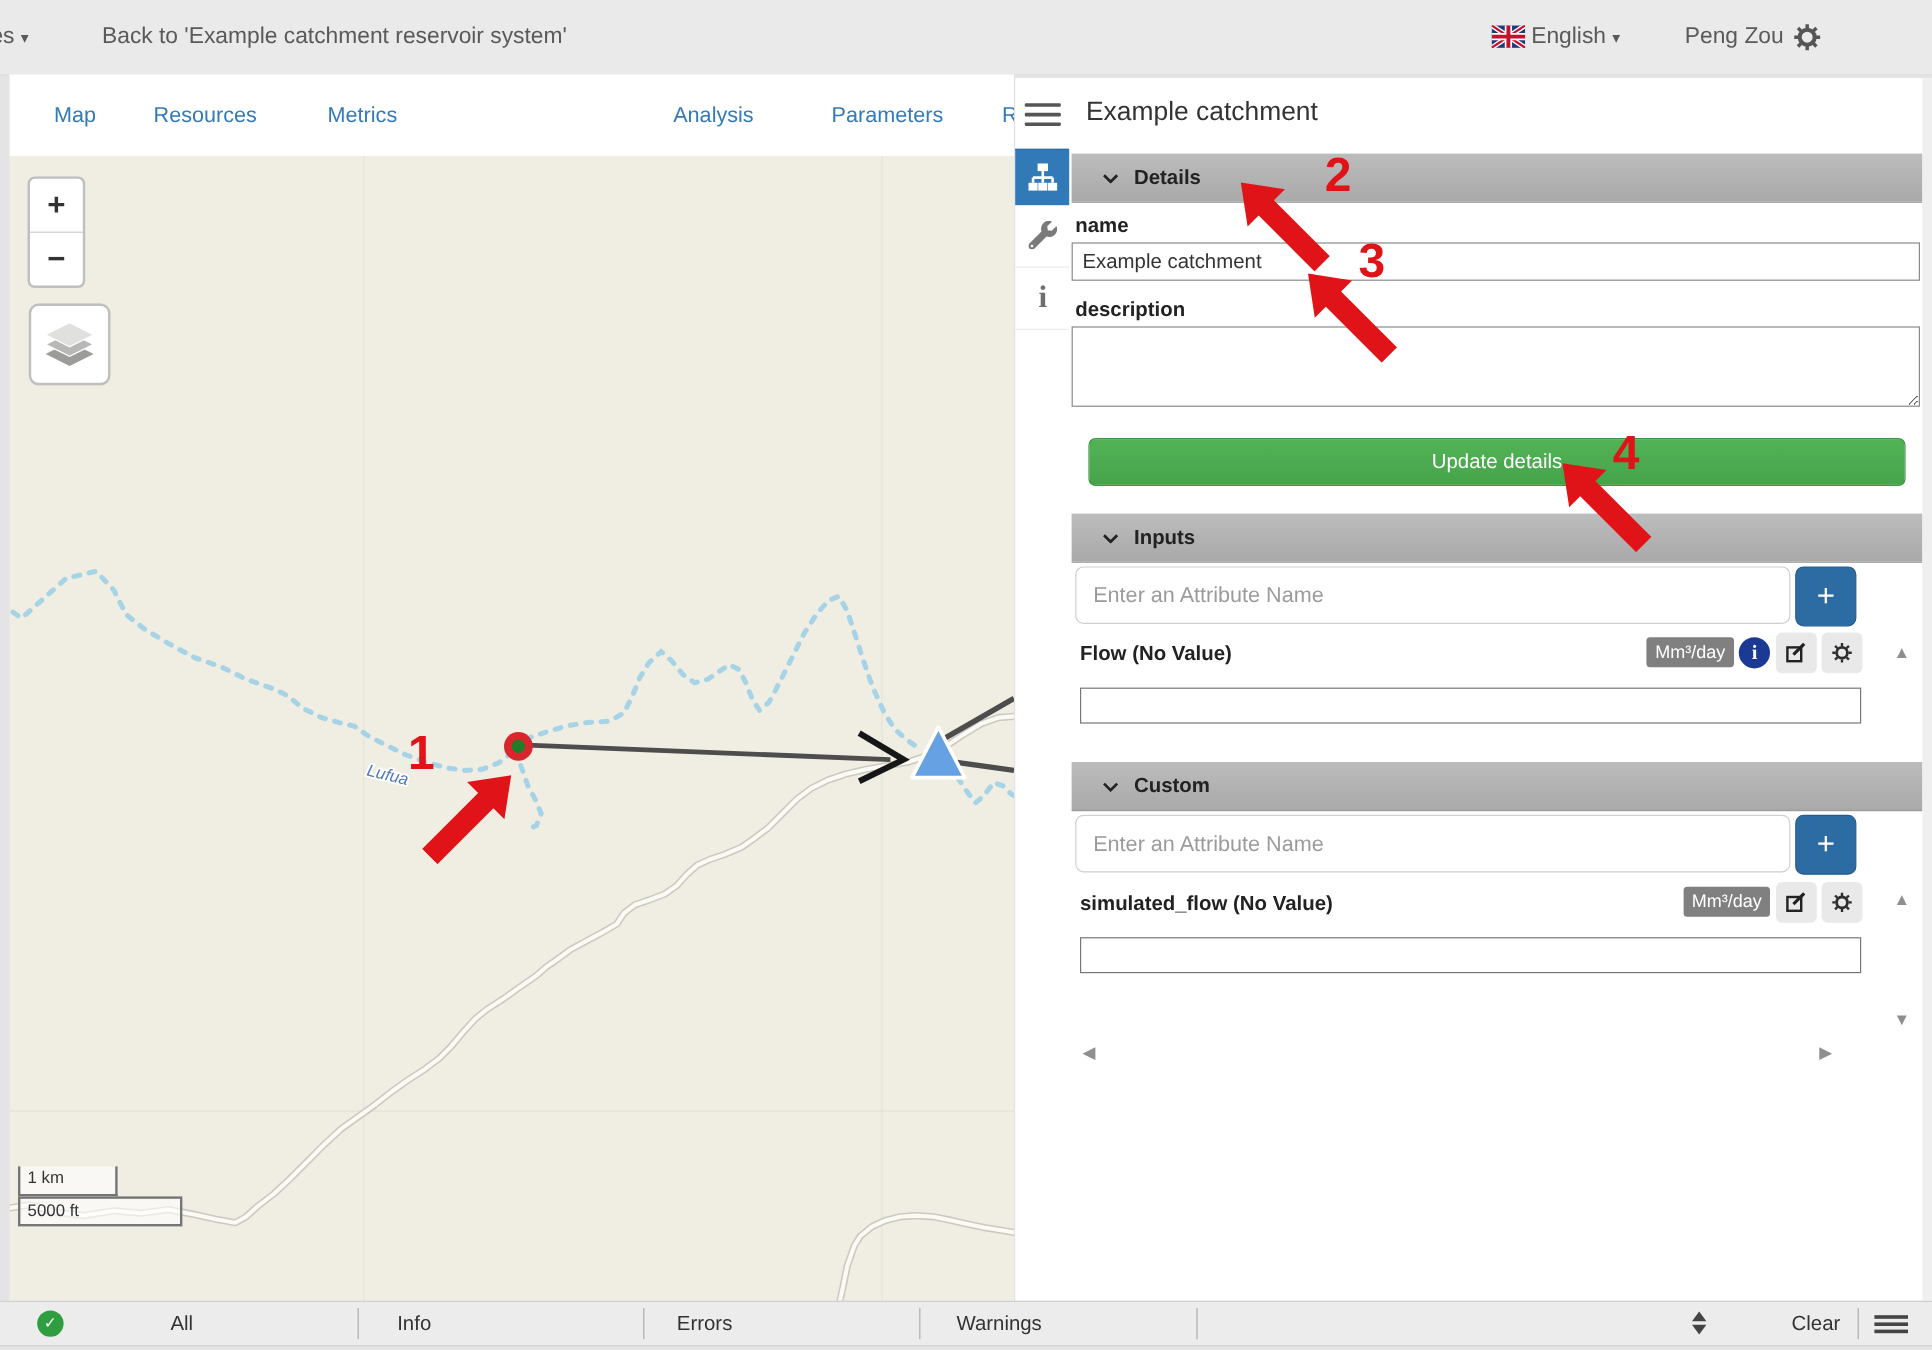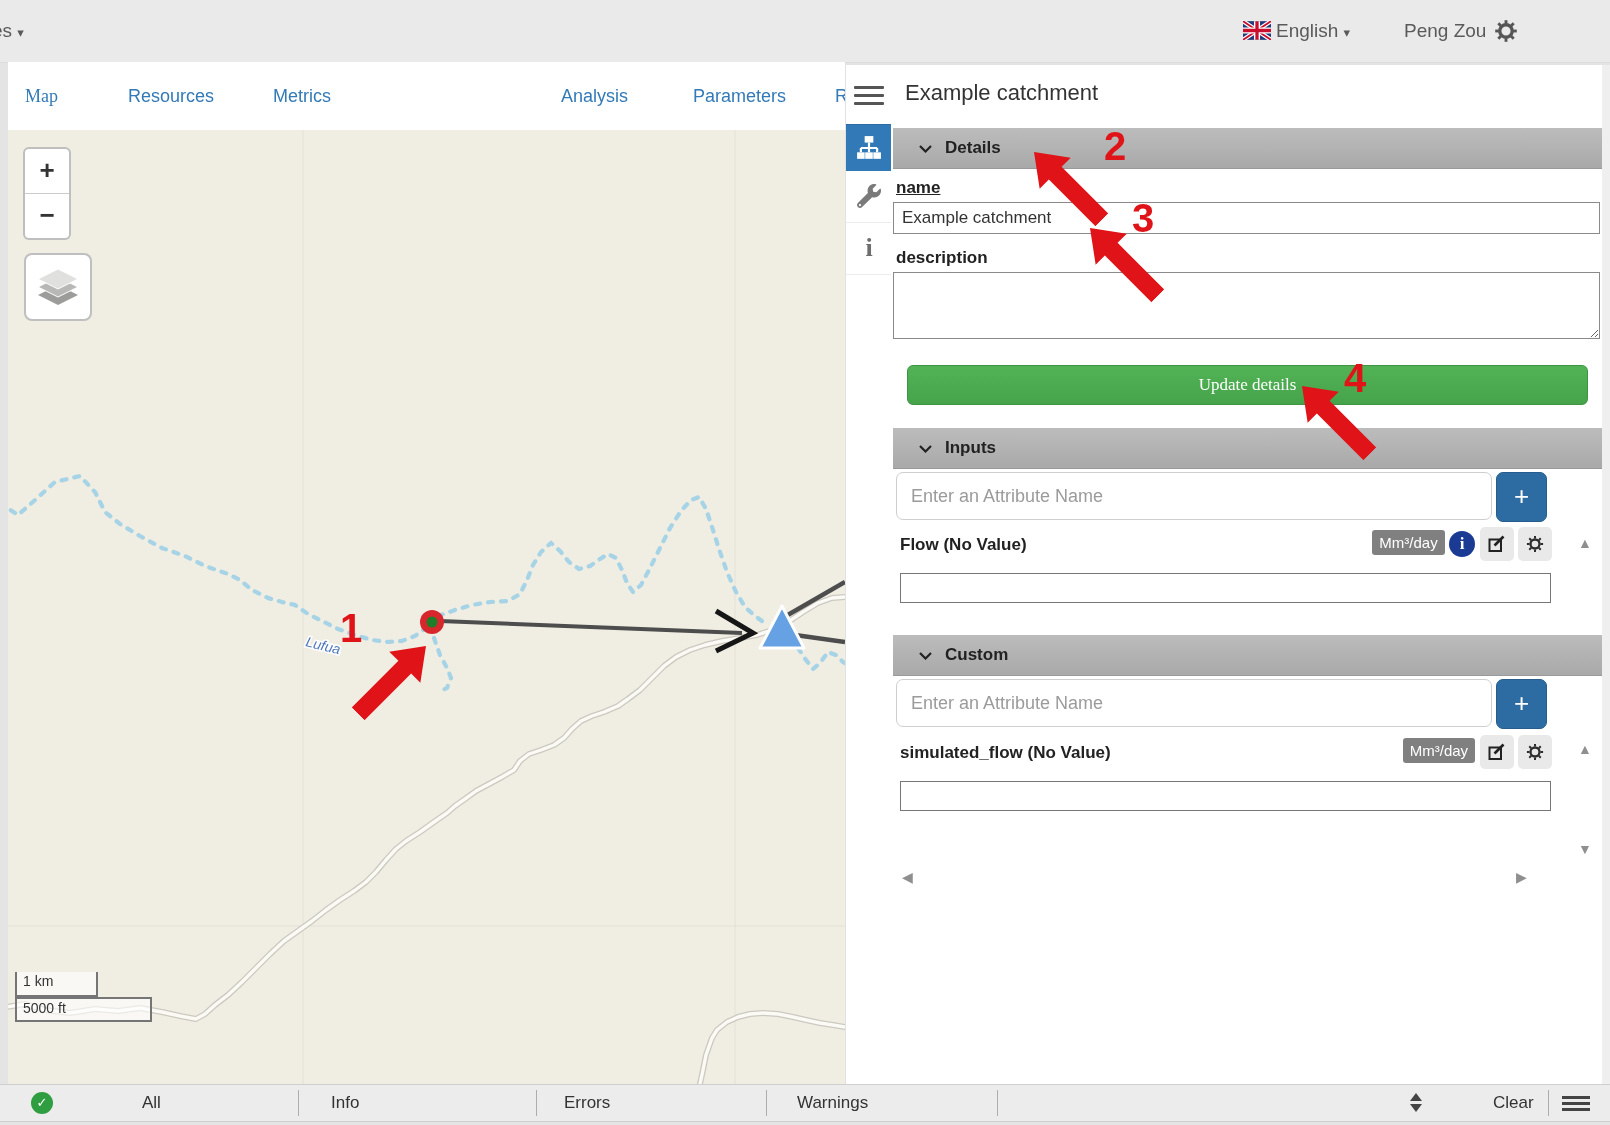--- a/index.html
+++ b/index.html
@@ -48,30 +48,31 @@
   .scroll-arrow{position:absolute;color:#8f8f8f;font-size:14px;cursor:pointer;}
   
   #statusbar{left:0;top:1084px;width:1610px;height:36px;background:#ececec;border-top:1px solid #cfcfcf;border-bottom:1px solid #cfcfcf;}
   .st-item{position:absolute;top:0;height:36px;line-height:36px;font-size:17px;color:#333;cursor:pointer;}
   .st-sep{position:absolute;top:5px;width:1px;height:26px;background:#adadad;}
   
   .ann-num{position:absolute;color:#e01418;font-size:40px;font-weight:bold;z-index:60;line-height:1;}
   .ann-arrow{position:absolute;width:0;height:0;z-index:60;}
   .ann-arrow svg{position:absolute;left:0;top:-26px;}
   .grn-btn{position:absolute;background:linear-gradient(#52b356,#46a34a);border:1px solid #3f9443;border-radius:6px;
-           color:#fff;font-size:17px;text-align:center;cursor:pointer;font-family:Liberation Serif, serif;}
+           color:#fff;font-size:17px;text-align:center;cursor:pointer;}
 </style>
 </head>
 <body>
 
 <div class="abs" id="topbar">
   <div class="abs hdr-text" style="left:-8px;top:0;">
     <span>es</span>
     <span class="caret">▾</span>
   </div>
+  <div class="abs hdr-text" style="left:85px;top:0;">Back to 'Example catchment reservoir system'</div>
 
   <div class="abs" style="left:1243px;top:21px;">
     <svg width="28" height="19" viewBox="0 0 60 40">
       <rect width="60" height="40" fill="#1f3a7a"></rect>
       <path d="M0,0 60,40 M60,0 0,40" stroke="#fff" stroke-width="9"></path>
       <path d="M0,0 60,40 M60,0 0,40" stroke="#c8102e" stroke-width="4"></path>
       <path d="M30,0 V40 M0,20 H60" stroke="#fff" stroke-width="13"></path>
       <path d="M30,0 V40 M0,20 H60" stroke="#c8102e" stroke-width="7"></path>
     </svg>
   </div>
@@ -92,21 +93,21 @@
         <line x1="3.6" y1="16.4" x2="5.8" y2="14.2"></line>
           <line x1="14.2" y1="5.8" x2="16.4" y2="3.6"></line>
       </g>
       <circle cx="10" cy="10" r="5.2" fill="none" stroke="#555" stroke-width="2.8"></circle>
       <circle cx="10" cy="10" r="1.7" fill="#eaeaea"></circle>
     </svg>
   </div>
 </div>
 
 <div class="abs" id="tabbar">
-  <span class="tab" style="left:17px;font-family:Liberation Serif, serif;">Map</span>
+  <span class="tab" style="left:37px;">Map</span>
   <span class="tab" style="left:120px;">Resources</span>
   <span class="tab" style="left:265px;">Metrics</span>
   <span class="tab" style="left:553px;">Analysis</span>
   <span class="tab" style="left:685px;">Parameters</span>
   <span class="tab" style="left:827px;">Re</span>
 </div>
 
 <div class="abs" id="map">
   <svg width="837" height="954" viewBox="0 0 837 954">
 
@@ -197,21 +198,21 @@
 <div class="abs" id="panel">
   <div class="abs" style="left:14px;top:15px;font-size:22px;color:#333;">Example catchment</div>
 
   <div class="section-hdr" style="top:63px;">
     <svg class="chev" width="13" height="8" viewBox="0 0 13 8">
       <polyline points="1,1 6.5,6.5 12,1" fill="none" stroke="#222" stroke-width="2.2"></polyline>
     </svg>
     <span class="lbl">Details</span>
   </div>
 
-  <div class="abs fieldlbl" style="left:5px;top:113px;text-decoration:underline;">name</div>
+  <div class="abs fieldlbl" style="left:5px;top:113px;">name</div>
   <input class="txt-input" style="left: 2px; top: 137px; width: 707px; height: 32px;" value="Example catchment">
   <div class="abs fieldlbl" style="left:5px;top:183px;">description</div>
   <textarea class="txt-input" style="left: 2px; top: 207px; width: 707px; height: 67px; resize: both;"></textarea>
 
   <button class="grn-btn" style="left:16px;top:300px;width:681px;height:40px;">Update details</button>
 
   <div class="section-hdr" style="top:363px;">
     <svg class="chev" width="13" height="8" viewBox="0 0 13 8">
       <polyline points="1,1 6.5,6.5 12,1" fill="none" stroke="#222" stroke-width="2.2"></polyline>
     </svg>

